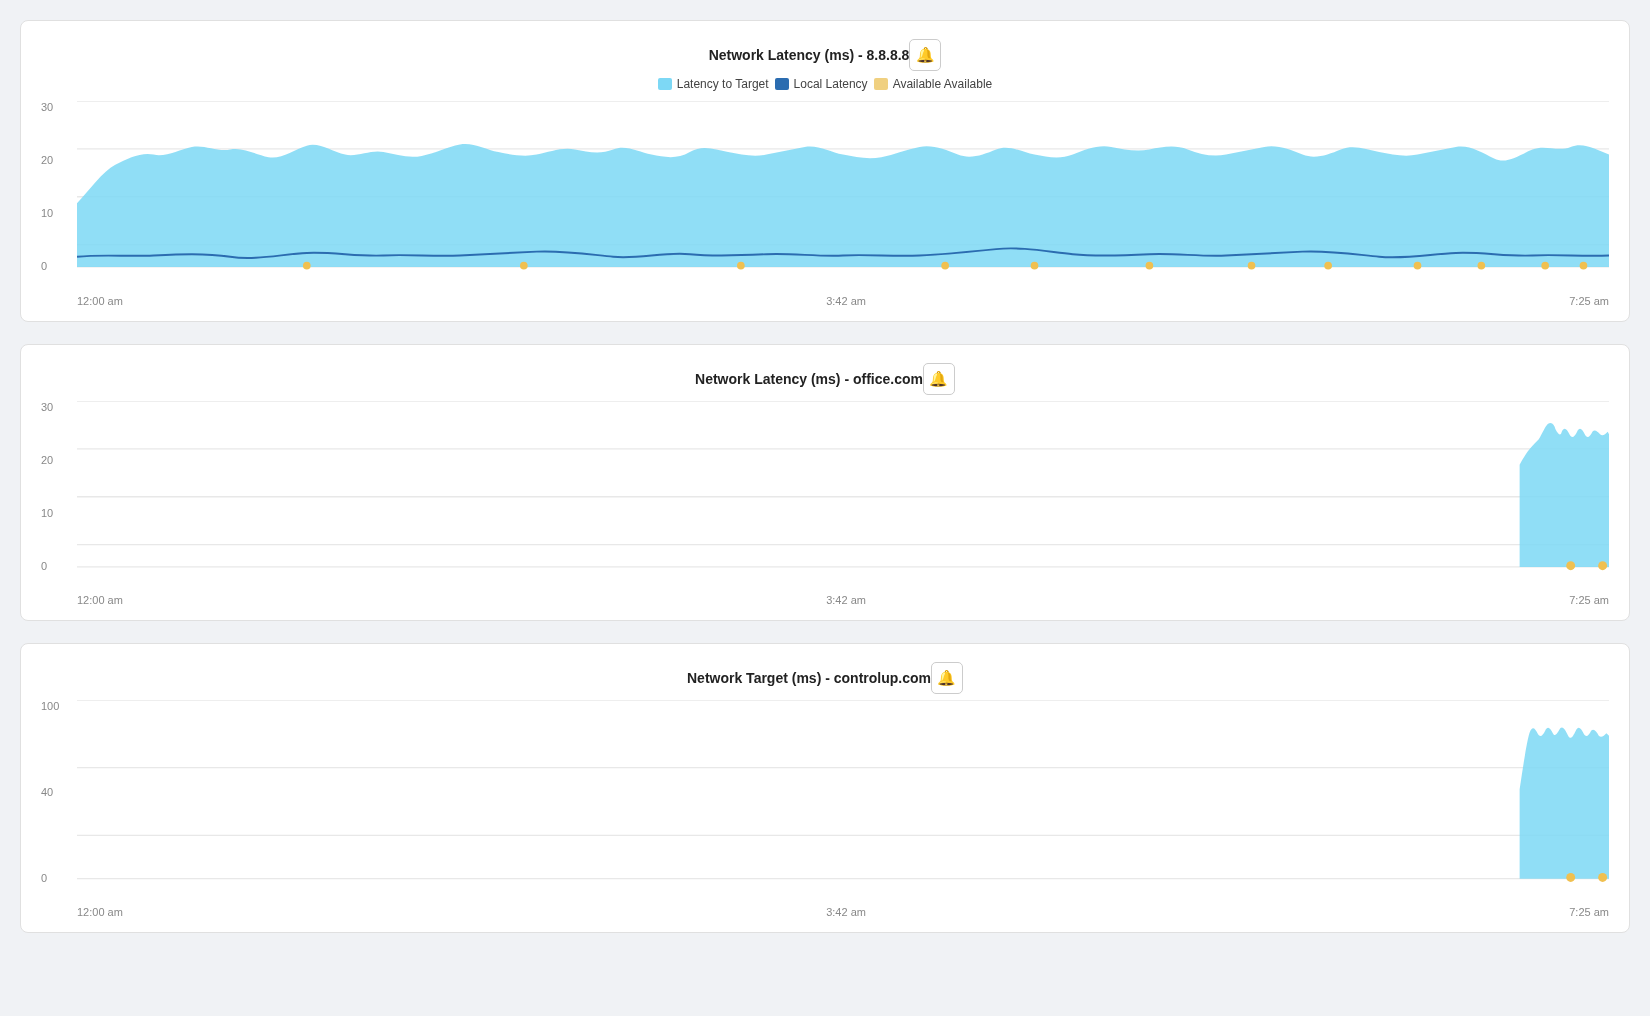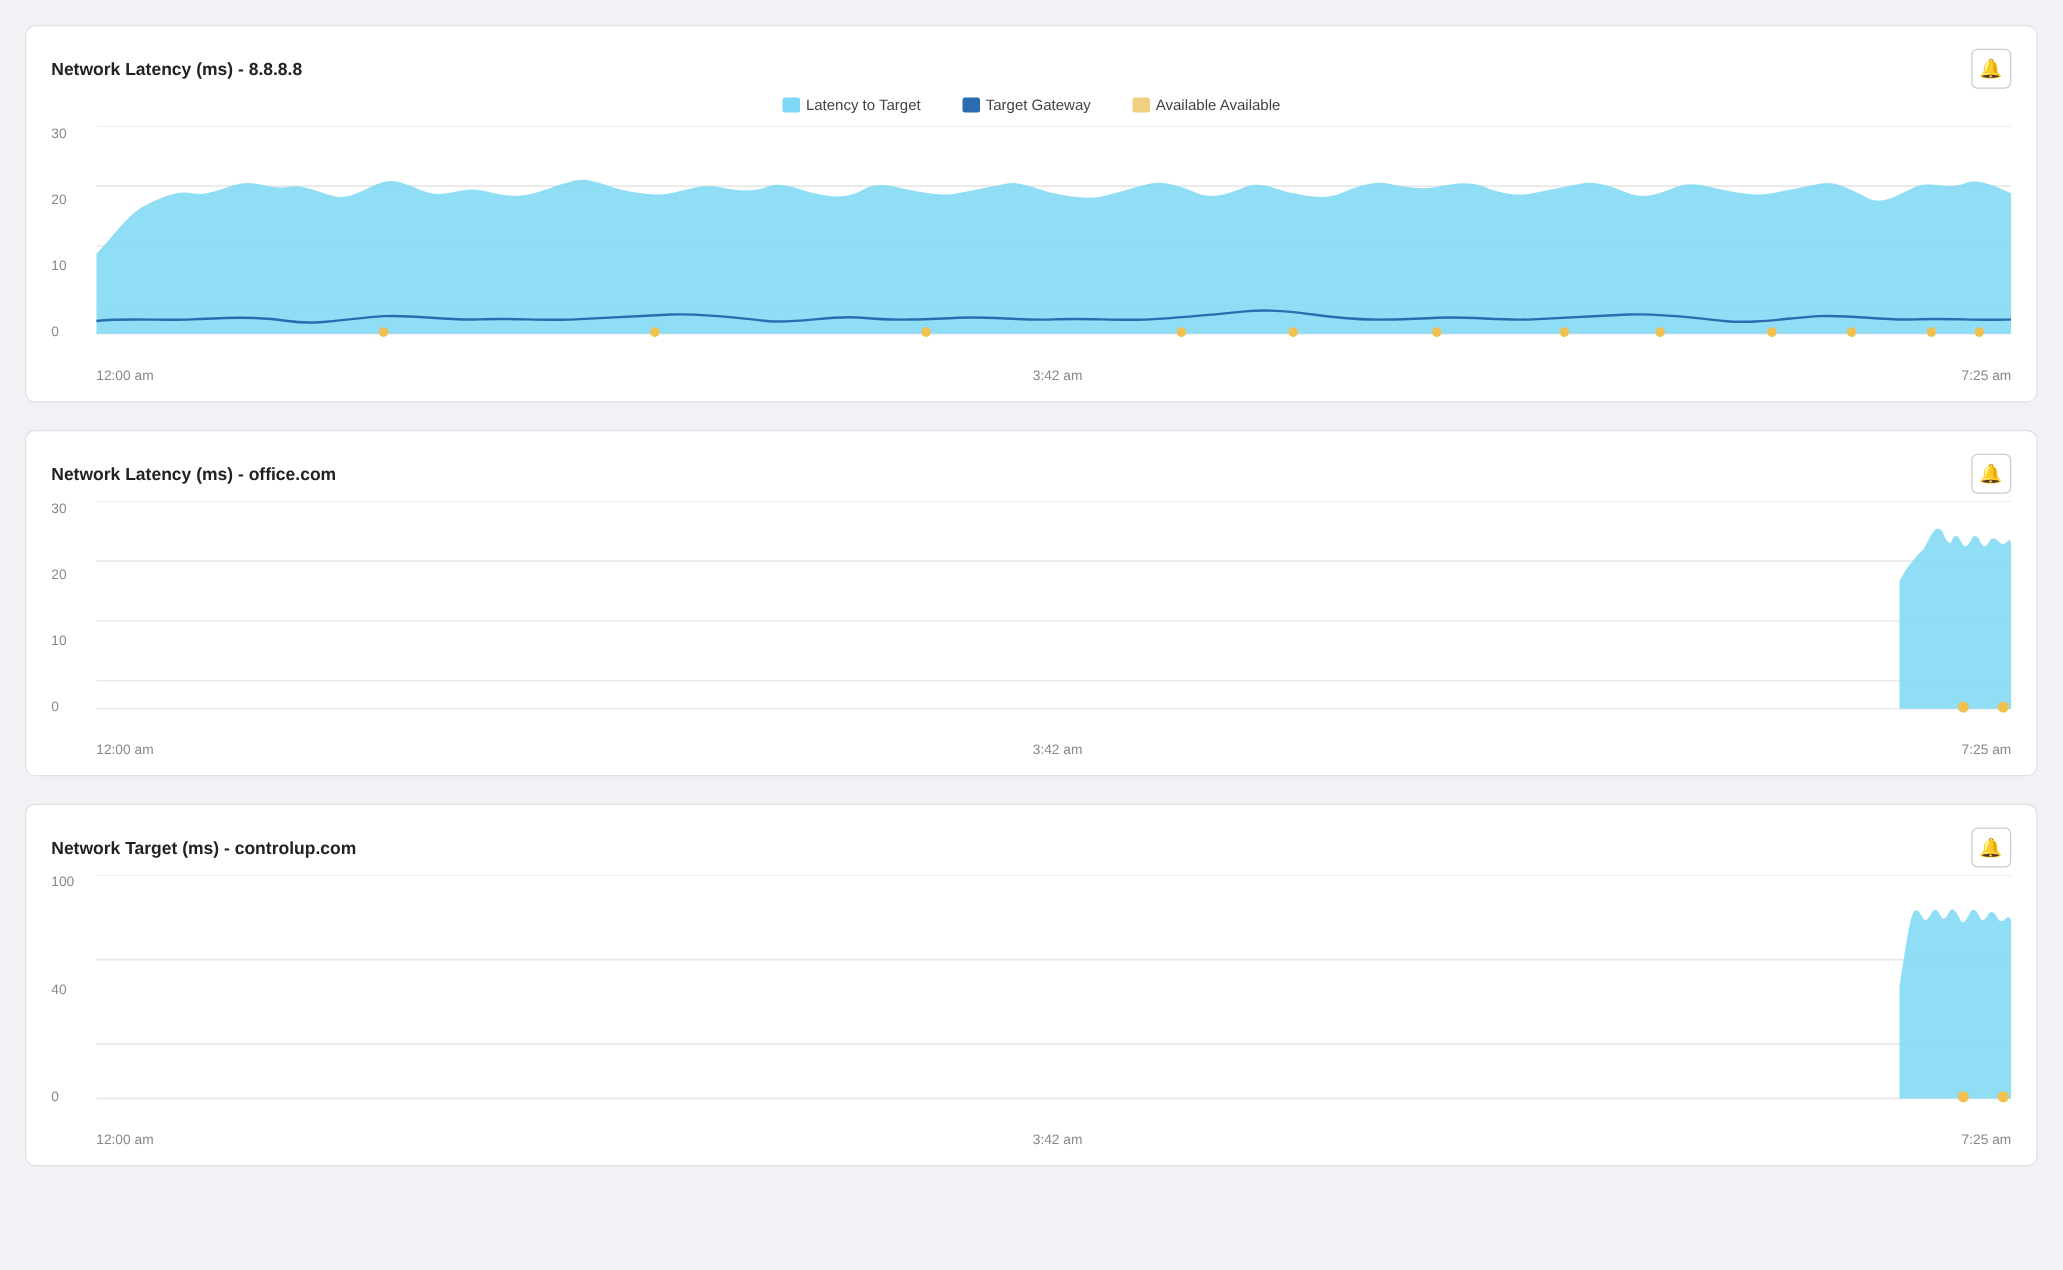--- a/index.html
+++ b/index.html
@@ -14,21 +14,21 @@
       background: #fff;
       border-radius: 8px;
       border: 1px solid #e0e0e0;
       padding: 18px 20px 14px 20px;
       margin-bottom: 22px;
       position: relative;
     }
     .card-header {
       display: flex;
       align-items: center;
-      justify-content: space-between;
+      justify-content: center;
       margin-bottom: 6px;
     }
     .card-title {
       font-size: 14px;
       font-weight: 700;
       color: #222;
     }
     .bell-button {
       width: 32px;
       height: 32px;
@@ -39,21 +39,21 @@
       display: flex;
       align-items: center;
       justify-content: center;
       color: #555;
       font-size: 15px;
     }
     .legend {
       display: flex;
       align-items: center;
       justify-content: center;
-      gap: 33px;
+      gap: 6px;
       margin-bottom: 10px;
       font-size: 12px;
       color: #444;
     }
     .legend-item {
       display: flex;
       align-items: center;
       gap: 5px;
     }
     .legend-swatch {
@@ -106,21 +106,21 @@
     <button class="bell-button" title="Set Alert">🔔</button>
   </div>
 
   <div class="legend">
     <div class="legend-item">
       <div class="legend-swatch" style="background:#7dd8f5;"></div>
       <span>Latency to Target</span>
     </div>
     <div class="legend-item">
       <div class="legend-swatch" style="background:#2b6cb0;"></div>
-      <span>Target Gateway</span>
+      <span>Local Latency</span>
     </div>
     <div class="legend-item">
       <div class="legend-swatch" style="background:#f0d080;"></div>
       <span>Available Available</span>
     </div>
   </div>
   <div class="chart-area">
     <div class="y-axis">
       <span>30</span>
       <span>20</span>

